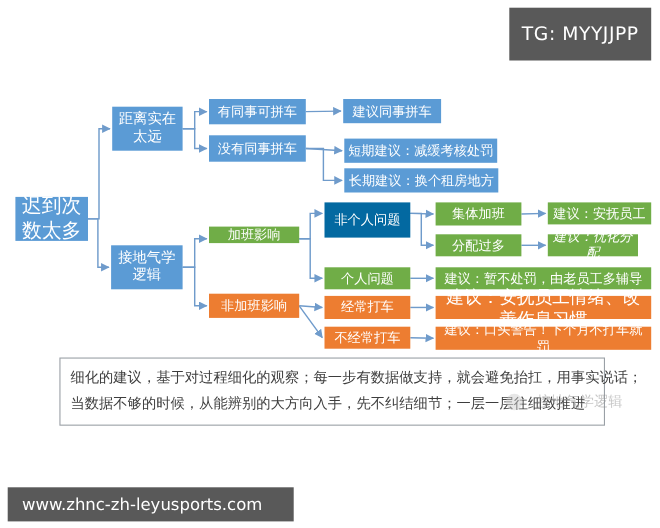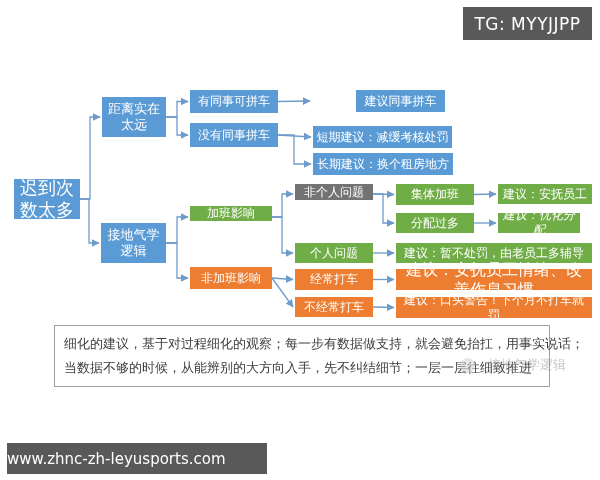--- a/index.html
+++ b/index.html
@@ -4,22 +4,22 @@
 <style>
   html,body { margin:0; padding:0; background:#ffffff; }
   .stage {
     position:relative; width:600px; height:480px; background:#ffffff;
     overflow:hidden; font-family:"DejaVu Sans","Liberation Sans",sans-serif;
   }
   .bar {
     position:absolute; background:#595959; color:#ffffff;
     display:flex; align-items:center; box-sizing:border-box;
   }
-  .tg-badge { left:463px; top:7px; width:129px; height:33px; justify-content:center; font-size:17px; letter-spacing:0.5px;align-items:center; }
-  .site-bar { left:7px; top:443px; width:260px; height:31px; font-size:15px; }
+  .tg-badge { left:463px; top:7px; width:129px; height:48px; justify-content:center; font-size:17px; letter-spacing:0.5px;align-items:center; }
+  .site-bar { left:7px; top:443px; width:260px; height:31px; padding-left:13px; font-size:15px; }
   .node {
     position:absolute; color:#ffffff; display:flex; align-items:center; justify-content:center;
     text-align:center; line-height:1.25; box-sizing:border-box; padding:1px 3px;
     word-break:break-all;
   }
   #edges { position:absolute; left:0; top:0; }
   .note-box {
     position:absolute; left:54px; top:325px; width:496px; height:62px;
     border:1px solid #9aa0a6; box-sizing:border-box; background:#ffffff;
     color:#3d3d3d; font-size:13px; line-height:24px; padding:6px 0 0 9px;
@@ -68,26 +68,26 @@
       <line x1="373" y1="279.5" x2="394" y2="279.5" fill="none" stroke="#6F9BCB" stroke-width="1.3" marker-end="url(#arw)"></line>
       <line x1="373" y1="307" x2="394" y2="307.5" fill="none" stroke="#6F9BCB" stroke-width="1.3" marker-end="url(#arw)"></line>
     </svg>
 
   <div id="nodes">
       <div class="node" style="left: 14px; top: 179px; width: 66px; height: 40px; background: rgb(91, 155, 213); font-size: 18px;">迟到次数太多</div>
       <div class="node" style="left: 102px; top: 97px; width: 64px; height: 40px; background: rgb(91, 155, 213); font-size: 13px;">距离实在太远</div>
       <div class="node" style="left: 101px; top: 223px; width: 65px; height: 40px; background: rgb(91, 155, 213); font-size: 13px;">接地气学逻辑</div>
       <div class="node" style="left: 190px; top: 90px; width: 88px; height: 23px; background: rgb(91, 155, 213); font-size: 12px;">有同事可拼车</div>
       <div class="node" style="left: 190px; top: 123px; width: 88px; height: 24px; background: rgb(91, 155, 213); font-size: 12px;">没有同事拼车</div>
-      <div class="node" style="left: 312px; top: 90px; width: 89px; height: 22px; background: rgb(91, 155, 213); font-size: 12px; margin-left: 44px;">建议同事拼车</div>
+      <div class="node" style="left: 312px; top: 90px; width: 89px; height: 22px; background: rgb(91, 155, 213); font-size: 12px;">建议同事拼车</div>
       <div class="node" style="left: 313px; top: 126px; width: 139px; height: 22px; background: rgb(91, 155, 213); font-size: 12px;">短期建议：减缓考核处罚</div>
       <div class="node" style="left: 313px; top: 153px; width: 140px; height: 22px; background: rgb(91, 155, 213); font-size: 12px;">长期建议：换个租房地方</div>
       <div class="node" style="left: 190px; top: 206px; width: 82px; height: 15px; background: rgb(112, 173, 71); font-size: 12px;">加班影响</div>
       <div class="node" style="left: 190px; top: 267px; width: 82px; height: 22px; background: rgb(237, 125, 49); font-size: 12px;">非加班影响</div>
-      <div class="node" style="left: 295px; top: 184px; width: 78px; height: 16px; background: #737373; font-size: 12px;">非个人问题</div>
+      <div class="node" style="left: 295px; top: 184px; width: 78px; height: 32px; background: #0369a1; font-size: 12px;">非个人问题</div>
       <div class="node" style="left: 295px; top: 243px; width: 78px; height: 20px; background: rgb(112, 173, 71); font-size: 12px;">个人问题</div>
       <div class="node" style="left: 396px; top: 184px; width: 78px; height: 21px; background: rgb(112, 173, 71); font-size: 12px;">集体加班</div>
       <div class="node" style="left: 396px; top: 213px; width: 78px; height: 20px; background: rgb(112, 173, 71); font-size: 12px;">分配过多</div>
       <div class="node" style="left: 498px; top: 184px; width: 94px; height: 20px; background: rgb(112, 173, 71); font-size: 12px;">建议：安抚员工</div>
       <div class="node" style="left: 498px; top: 213px; width: 82px; height: 20px; background: rgb(112, 173, 71); font-size: 12px; font-style: italic;">建议：优化分配</div>
       <div class="node" style="left: 396px; top: 243px; width: 196px; height: 20px; background: rgb(112, 173, 71); font-size: 12px;">建议：暂不处罚，由老员工多辅导</div>
       <div class="node" style="left: 295px; top: 269px; width: 78px; height: 21px; background: rgb(237, 125, 49); font-size: 12px;">经常打车</div>
       <div class="node" style="left: 396px; top: 269px; width: 196px; height: 21px; background: rgb(237, 125, 49); font-size: 16px;">建议：安抚员工情绪、改善作息习惯</div>
       <div class="node" style="left: 295px; top: 297px; width: 78px; height: 20px; background: rgb(237, 125, 49); font-size: 12px;">不经常打车</div>
       <div class="node" style="left: 396px; top: 297px; width: 196px; height: 21px; background: rgb(237, 125, 49); font-size: 12px;">建议：口头警告！下个月不打车就罚</div>

